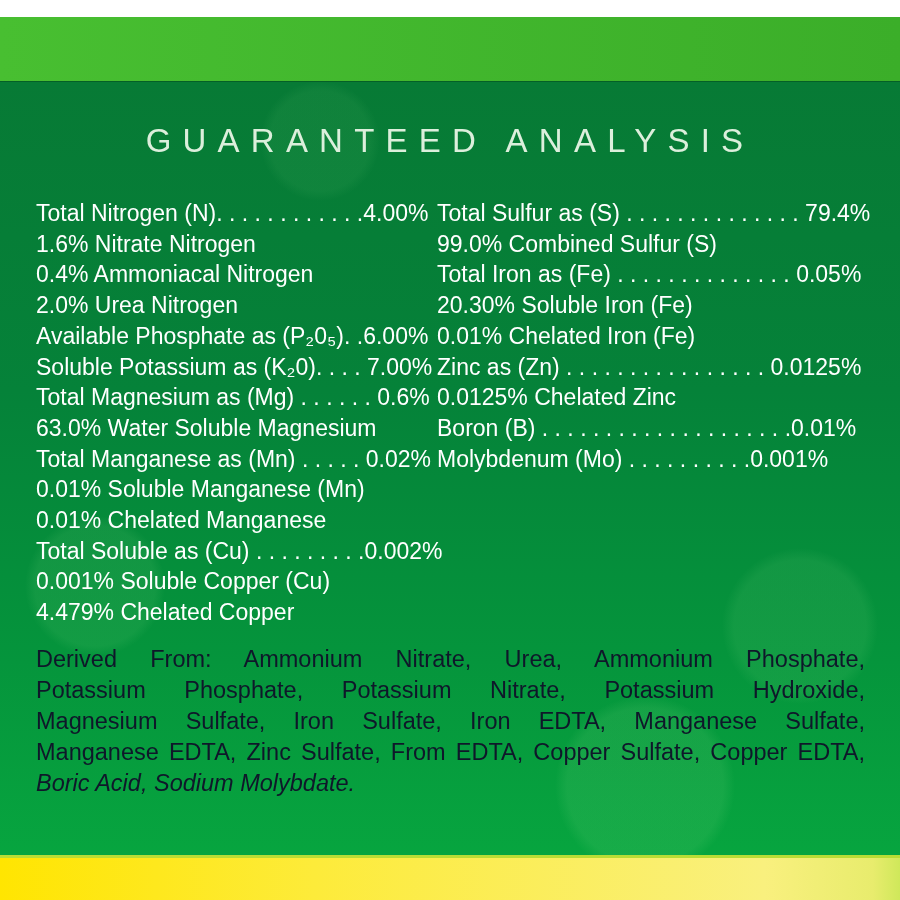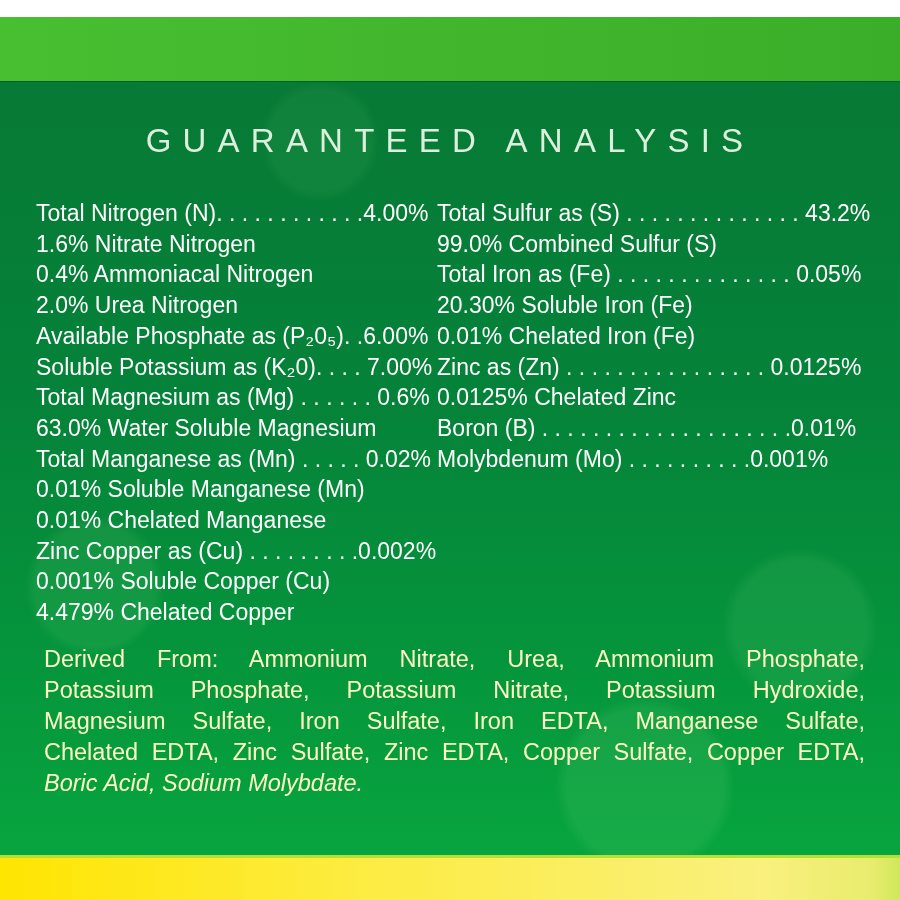--- a/index.html
+++ b/index.html
@@ -67,25 +67,25 @@
     font-size: 23px;
     line-height: 30.7px;
     color: #ffffff;
     white-space: nowrap;
   }
   .col.left  { width: 401px; flex: 0 0 401px; }
   .col.right { flex: 1 1 auto; }
   .derived {
     position: absolute;
     top: 627px;
-    left: 44px;
+    left: 36px;
     right: 35px;
     font-size: 23.5px;
     line-height: 31px;
-    color: #fef9c3;
+    color: #0f172a;
   }
   .derived .dline {
     text-align: justify;
     text-align-last: justify;
     white-space: normal;
   }
   .derived .dline.last {
     text-align-last: left;
     font-style: italic;
   }
@@ -107,38 +107,38 @@
       <div class="row">1.6% Nitrate Nitrogen</div>
       <div class="row">0.4% Ammoniacal Nitrogen</div>
       <div class="row">2.0% Urea Nitrogen</div>
       <div class="row">Available Phosphate as (P₂0₅). .6.00%</div>
       <div class="row">Soluble Potassium as (K₂0). . . . 7.00%</div>
       <div class="row">Total Magnesium as (Mg) . . . . . . 0.6%</div>
       <div class="row">63.0% Water Soluble Magnesium</div>
       <div class="row">Total Manganese as (Mn) . . . . . 0.02%</div>
       <div class="row">0.01% Soluble Manganese (Mn)</div>
       <div class="row">0.01% Chelated Manganese</div>
-      <div class="row">Zinc Copper as (Cu) . . . . . . . . .0.002%</div>
+      <div class="row">Total Soluble as (Cu) . . . . . . . . .0.002%</div>
       <div class="row">0.001% Soluble Copper (Cu)</div>
       <div class="row">4.479% Chelated Copper</div>
     </div>
     <div class="col right">
-      <div class="row">Total Sulfur as (S) . . . . . . . . . . . . . . 43.2%</div>
+      <div class="row">Total Sulfur as (S) . . . . . . . . . . . . . . 79.4%</div>
       <div class="row">99.0% Combined Sulfur (S)</div>
       <div class="row">Total Iron as (Fe) . . . . . . . . . . . . . . 0.05%</div>
       <div class="row">20.30% Soluble Iron (Fe)</div>
       <div class="row">0.01% Chelated Iron (Fe)</div>
       <div class="row">Zinc as (Zn) . . . . . . . . . . . . . . . . 0.0125%</div>
       <div class="row">0.0125% Chelated Zinc</div>
       <div class="row">Boron (B) . . . . . . . . . . . . . . . . . . . .0.01%</div>
       <div class="row">Molybdenum (Mo)  . . . . . . . . . .0.001%</div>
     </div>
   </div>
 
   <div class="derived">
     <div class="dline">Derived From: Ammonium Nitrate, Urea, Ammonium Phosphate,</div>
     <div class="dline">Potassium Phosphate, Potassium Nitrate, Potassium Hydroxide,</div>
     <div class="dline">Magnesium Sulfate, Iron Sulfate, Iron EDTA, Manganese Sulfate,</div>
-    <div class="dline">Chelated EDTA, Zinc Sulfate, Zinc EDTA, Copper Sulfate, Copper EDTA,</div>
+    <div class="dline">Manganese EDTA, Zinc Sulfate, From EDTA, Copper Sulfate, Copper EDTA,</div>
     <div class="dline last">Boric Acid, Sodium Molybdate.</div>
   </div>
 
 </div>
 
 </body></html>

